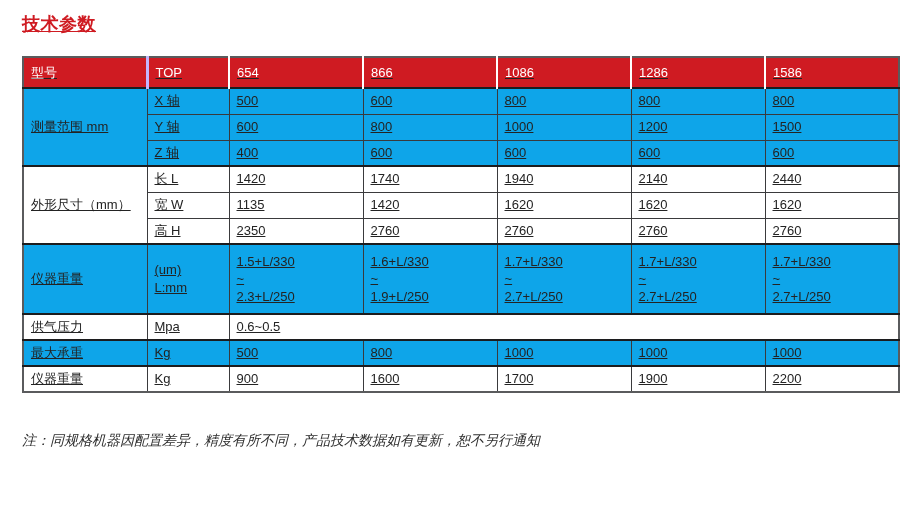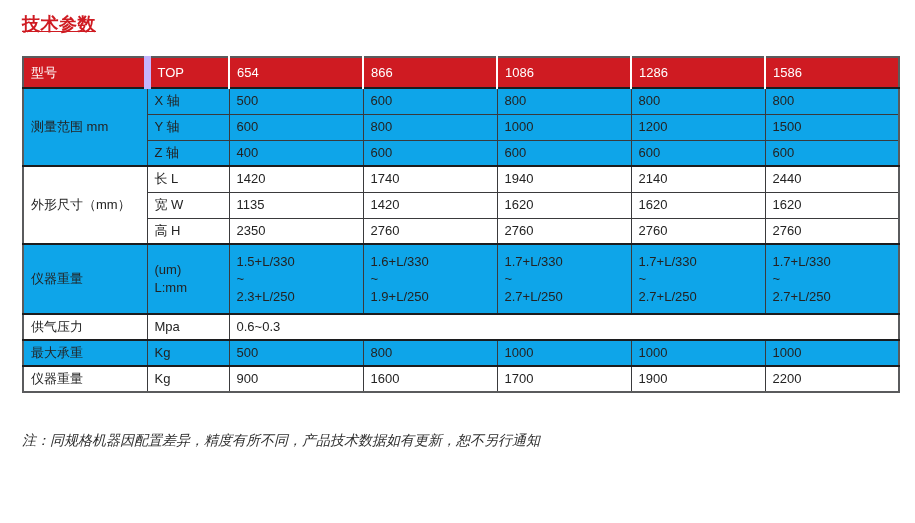--- a/index.html
+++ b/index.html
@@ -12,37 +12,38 @@
     letter-spacing: 0.5px;
     text-decoration: underline;
   }
 
   table.spec {
     position: absolute; left: 22px; top: 56px;
     border-collapse: collapse; table-layout: fixed;
     width: 876px;
     font-size: 13px;
     border: 2px solid #5a5b5d;
+    text-decoration: underline;
   }
   th, td {
     padding: 2px 7px;
     text-align: left; vertical-align: middle;
     font-weight: normal;
     border: 1px solid #3a3a3c;
     line-height: 1.35;
   }
   thead th {
     background: #cf1b22; color: #ffffff;
     height: 31px;
     border-left: 2px solid #ffffff;
     border-top: none;
     border-bottom: 1px solid #3a3a3c;
   }
   thead th.h-first { border-left: none; }
-  thead th.h-nosep { border-left: 7px solid #c4b5fd; }
+  thead th.h-nosep { border-left: 3px solid #c4b5fd; }
 
   tbody td { height: 26px; background: #ffffff; }
   tr.gray td { background: #0ea5e9; }
   td.lab { }
   tr.gs td { border-top: 2px solid #1c1c1e; }
   tr.tall td { height: 70px; }
   td.pre { white-space: pre-line; }
 
   .note {
     position: absolute; left: 22px; top: 432px;
@@ -146,21 +147,21 @@
 ~
 2.7+L/250</td>
       <td class="pre">1.7+L/330
 ~
 2.7+L/250</td>
     </tr>
 
     <tr class="gs">
       <td class="lab">供气压力</td>
       <td>Mpa</td>
-      <td colspan="5">0.6~0.3</td>
+      <td colspan="5">0.6~0.5</td>
     </tr>
 
     <tr class="gray gs">
       <td class="lab">最大承重</td>
       <td>Kg</td>
       <td>500</td>
       <td>800</td>
       <td>1000</td>
       <td>1000</td>
       <td>1000</td>

